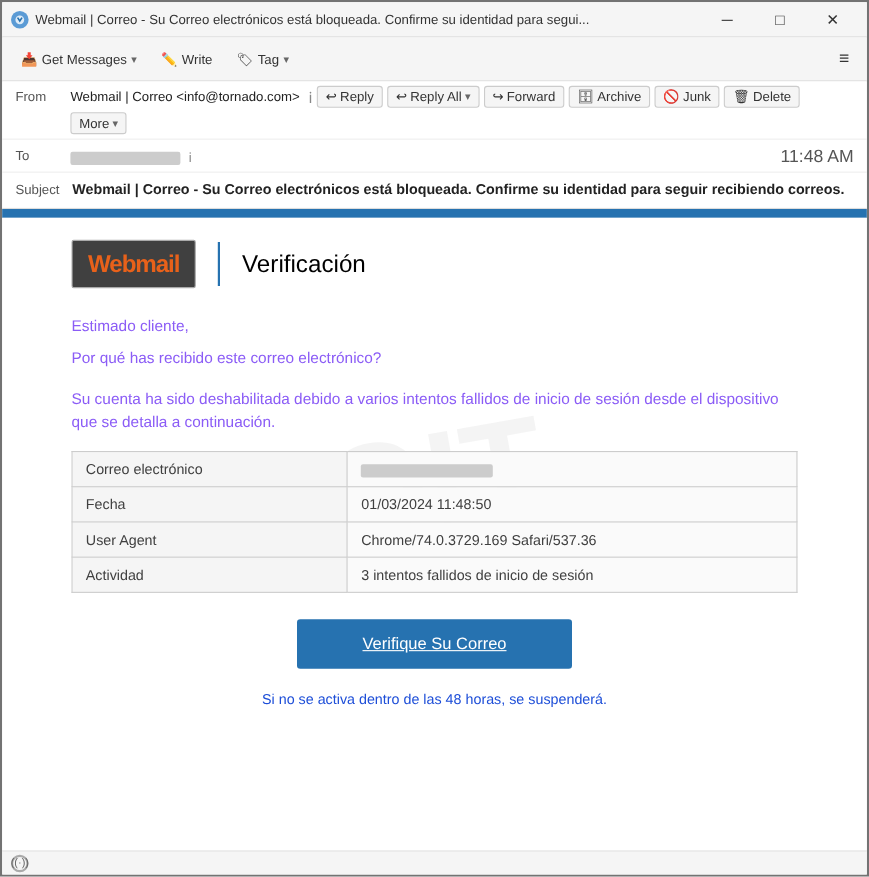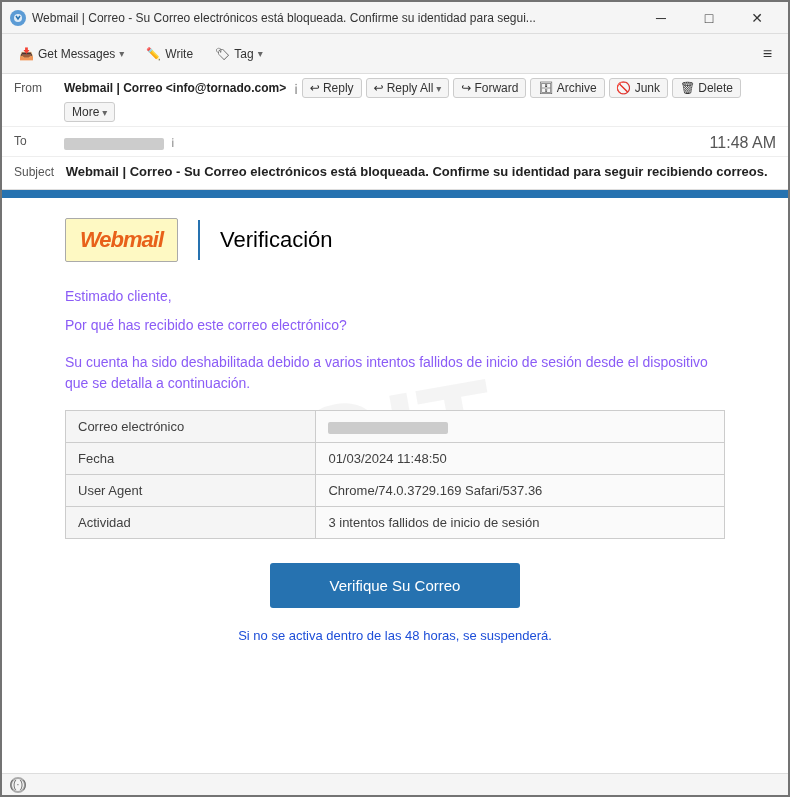--- a/index.html
+++ b/index.html
@@ -165,21 +165,20 @@
       align-items: center;
       gap: 4px;
       flex-wrap: wrap;
       flex: 1;
     }
 
     .header-from-text {
       font-size: 12px;
       color: #222;
       margin-right: 4px;
-      font-weight: bold;
     }
 
     .header-action-btn {
       display: flex;
       align-items: center;
       gap: 3px;
       padding: 2px 7px;
       border: 1px solid #ccc;
       border-radius: 3px;
       cursor: pointer;
@@ -251,26 +250,25 @@
 
     
     .logo-section {
       display: flex;
       align-items: center;
       margin-bottom: 24px;
       padding-bottom: 0;
     }
 
     .webmail-logo {
-      background: #fef9c3;
+      background: #404040;
       padding: 8px 14px;
       border-radius: 2px;
       font-size: 22px;
       font-weight: 900;
-      font-style: italic;
       color: #e8611a;
       font-family: Arial Black, Arial, sans-serif;
       letter-spacing: -1px;
       border: 1px solid #aaa;
       margin-right: 20px;
     }
 
     .logo-divider {
       width: 2px;
       height: 40px;
@@ -325,20 +323,21 @@
       text-align: center;
       margin: 20px 0 20px;
     }
 
     .verify-btn {
       display: inline-block;
       background: #2672b0;
       color: #fff;
       padding: 14px 60px;
       font-size: 15px;
+      text-decoration: underline;
       border-radius: 3px;
       cursor: pointer;
       border: none;
     }
 
     .footer-text {
       text-align: center;
       font-size: 13px;
       color: #1d4ed8;
       margin-top: 10px;

